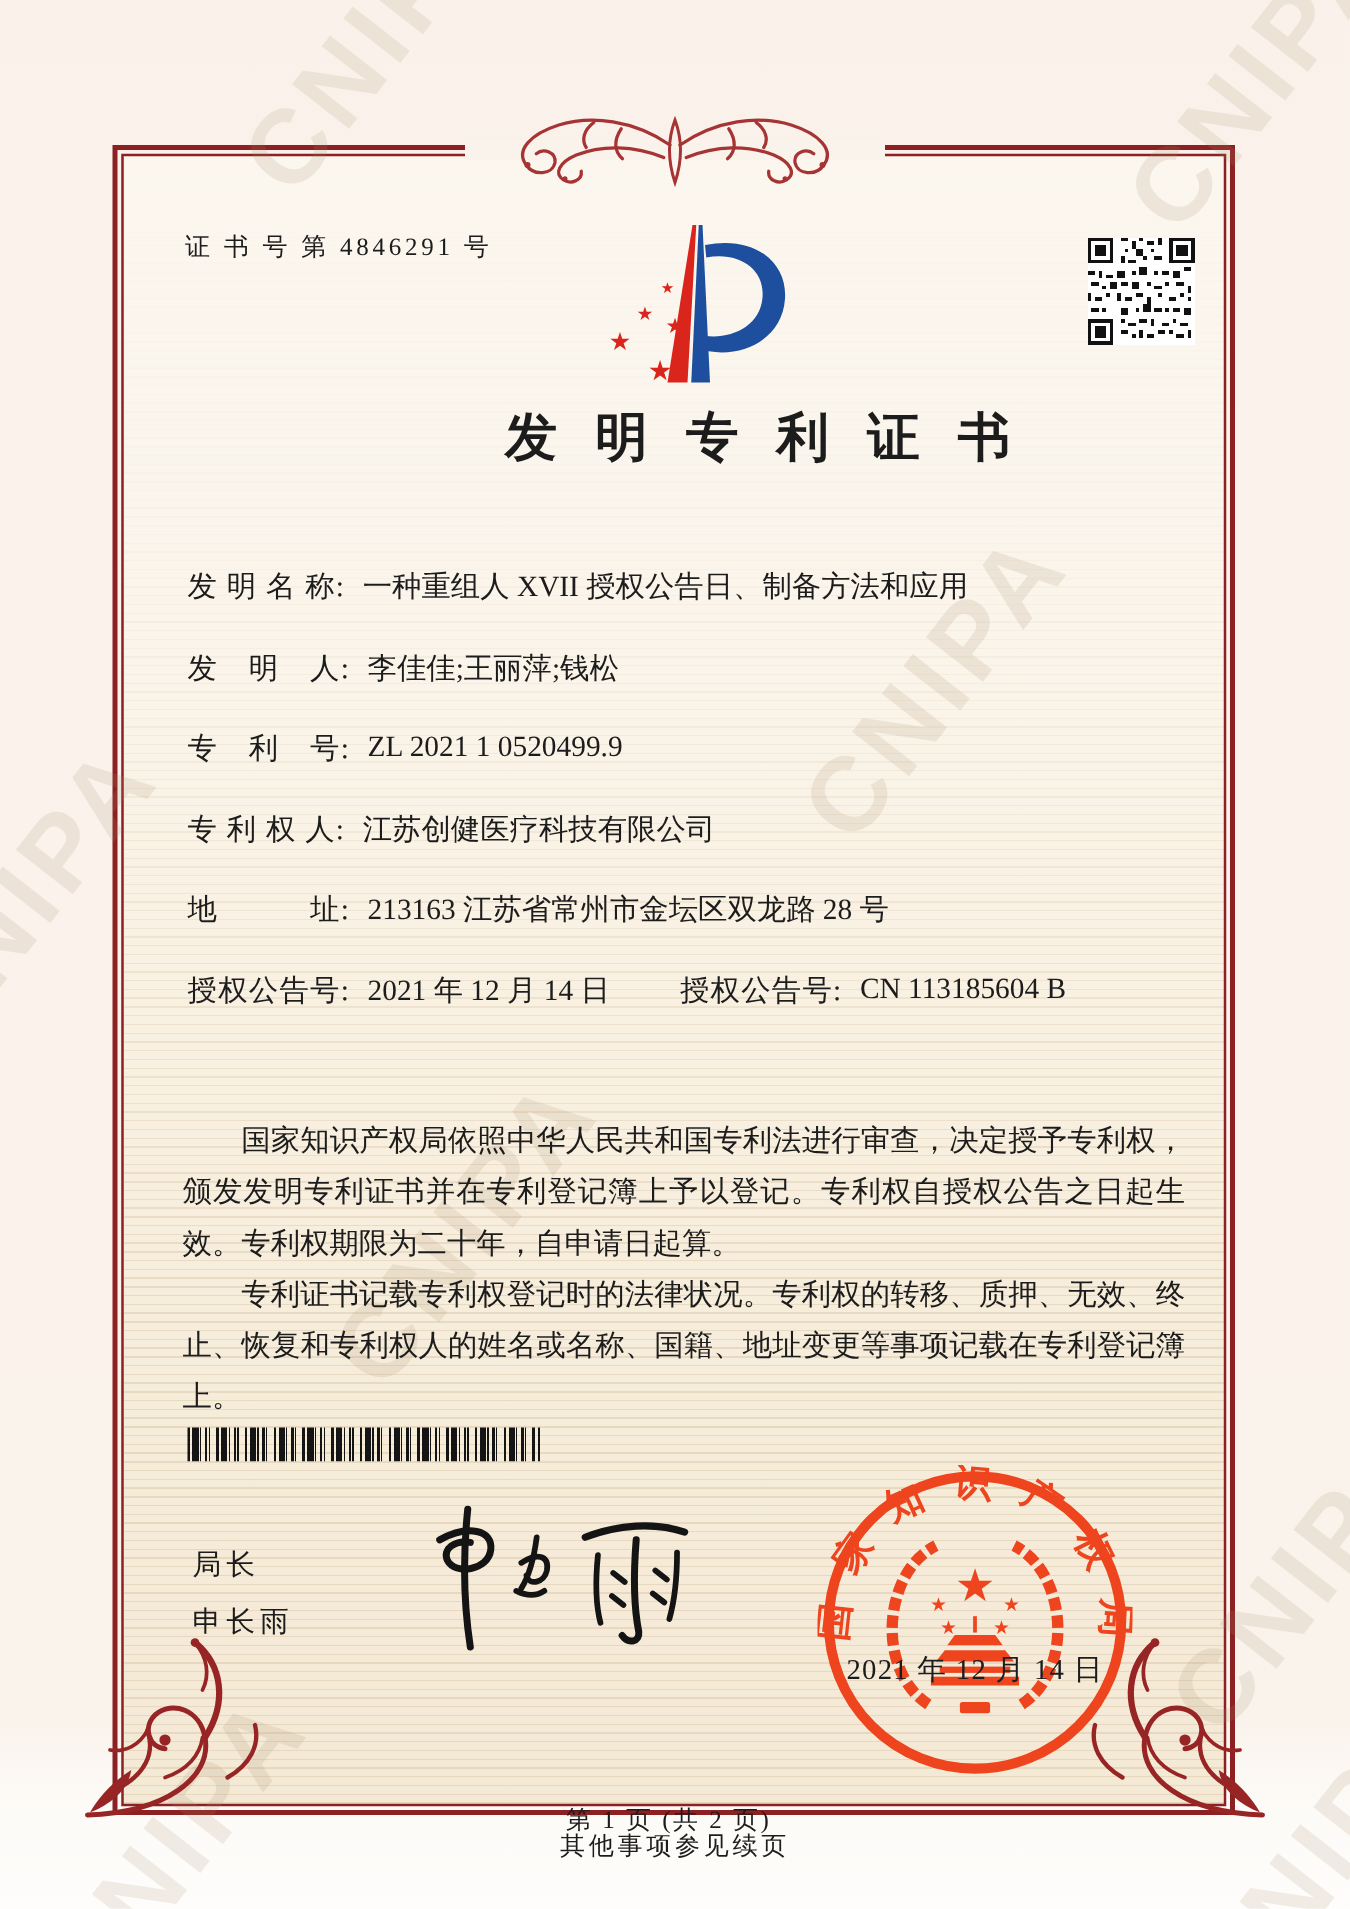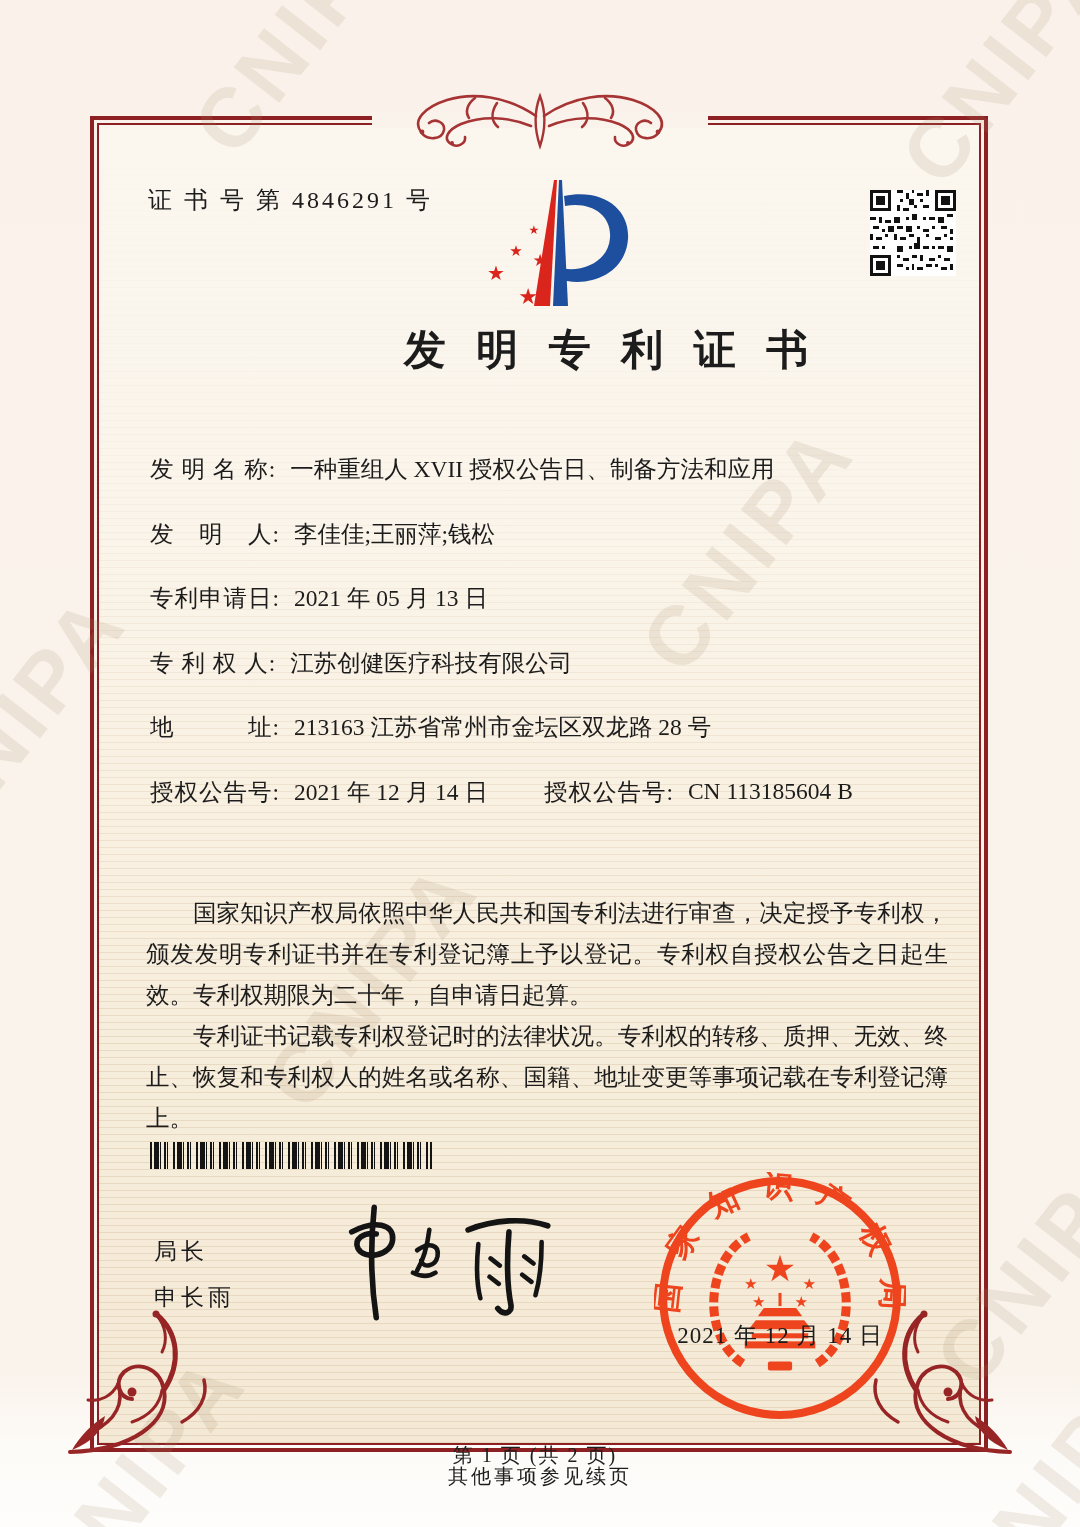--- a/index.html
+++ b/index.html
@@ -24,21 +24,21 @@
   }
   
   .wm{
     z-index:3;font-family:"Liberation Sans","DejaVu Sans",sans-serif;
     font-weight:700;font-size:84px;letter-spacing:6px;
     color:rgba(168,142,115,.16);transform:translate(-50%,-50%) rotate(-52deg);
     pointer-events:none;white-space:nowrap;
   }
   
   .content{z-index:5;}
-  .cert-no{left:148px;top:184px;font-size:24px;letter-spacing:3px;}
+  .cert-no{left:148px;top:184px;font-size:20px;letter-spacing:3px;}
   .title{left:90px;top:322px;width:1042px;text-align:center;font-size:42px;font-weight:700;letter-spacing:10px;}
   .fields{left:150px;top:437px;width:800px;font-size:23.5px;}
   .frow{height:64.5px;display:flex;align-items:center;white-space:nowrap;}
   .frow .lab{letter-spacing:1px;}
   .frow .val{margin-left:14px;}
   .frow .lab2{margin-left:56px;}
   .paras{left:146px;top:893px;width:802px;font-size:23.5px;line-height:41px;text-align:justify;}
   .paras p{margin:0;text-indent:2em;}
   .barcode{
     left:150px;top:1142px;width:282px;height:27px;
@@ -216,22 +216,22 @@
 <div class="abs content fields">
   <div class="frow">
     <span class="lab">发 明 名 称:</span>
     <span class="val">一种重组人 XVII 授权公告日、制备方法和应用</span>
   </div>
   <div class="frow">
     <span class="lab">发　明　人:</span>
     <span class="val">李佳佳;王丽萍;钱松</span>
   </div>
   <div class="frow">
-    <span class="lab">专利申请日:</span>
-    <span class="val">2021 年 05 月 13 日</span>
+    <span class="lab">专　利　号:</span>
+    <span class="val">ZL 2021 1 0520499.9</span>
   </div>
   <div class="frow">
     <span class="lab">专 利 权 人:</span>
     <span class="val">江苏创健医疗科技有限公司</span>
   </div>
   <div class="frow">
     <span class="lab">地　　　址:</span>
     <span class="val">213163 江苏省常州市金坛区双龙路 28 号</span>
   </div>
   <div class="frow">

